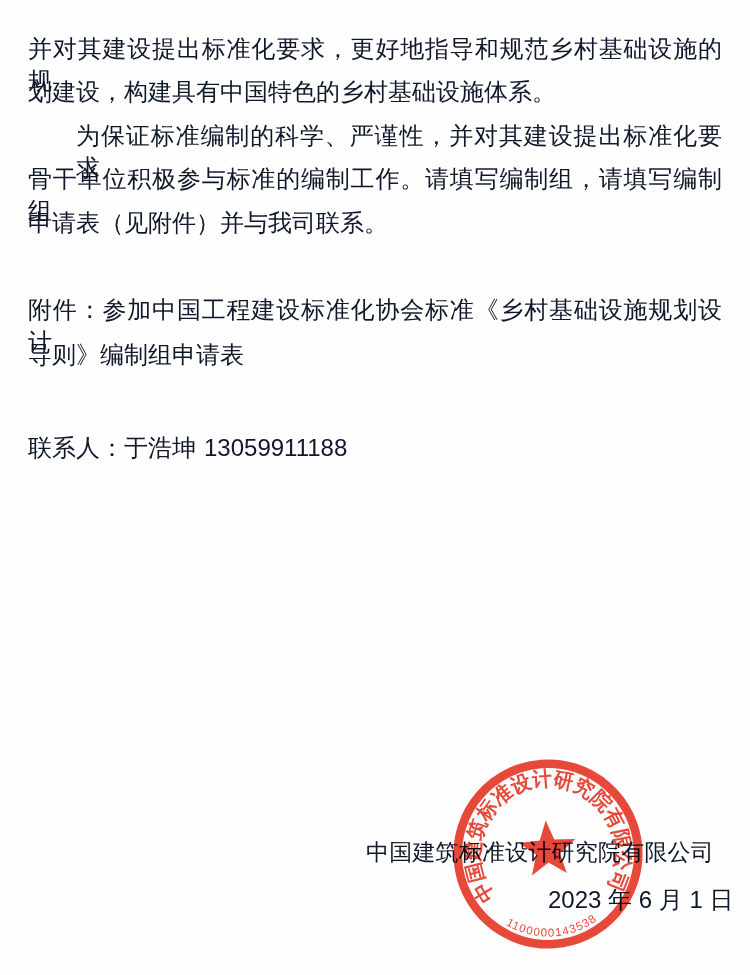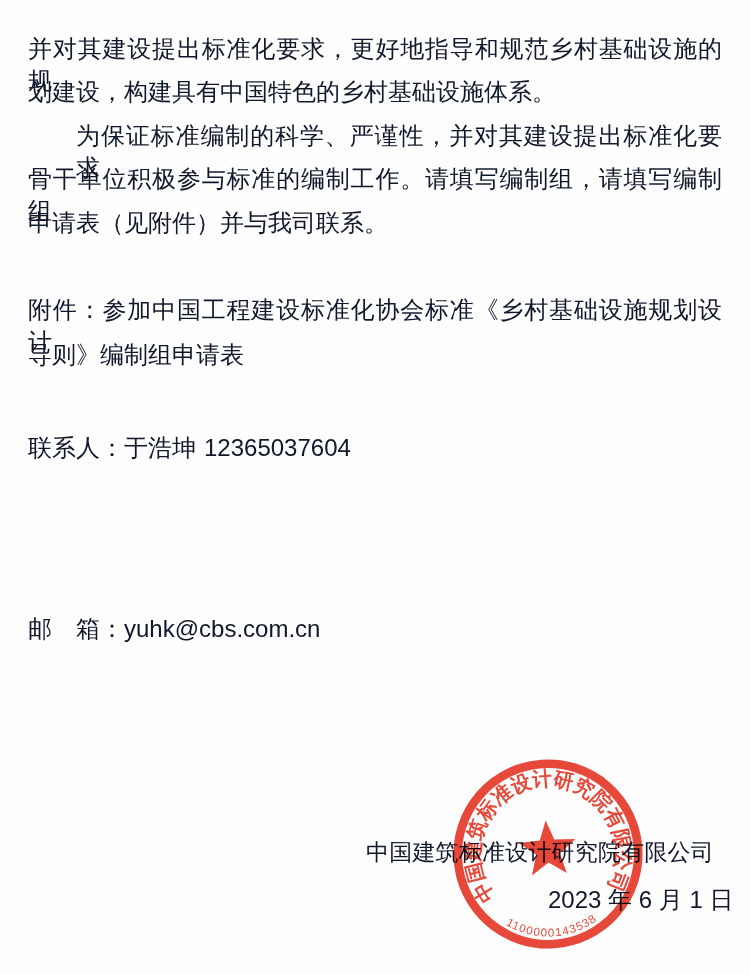--- a/index.html
+++ b/index.html
@@ -68,26 +68,23 @@
   <div class="line full" style="top:33px">并对其建设提出标准化要求，更好地指导和规范乡村基础设施的规</div>
   <div class="line" style="top:76px">划建设，构建具有中国特色的乡村基础设施体系。</div>
   <div class="line full indent" style="top:120px">为保证标准编制的科学、严谨性，并对其建设提出标准化要求</div>
   <div class="line full" style="top:163px">骨干单位积极参与标准的编制工作。请填写编制组，请填写编制组</div>
   <div class="line full" style="top:294px">附件：参加中国工程建设标准化协会标准《乡村基础设施规划设计</div>
 
   <div class="line" style="top:207px">申请表（见附件）并与我司联系。</div>
   <div class="line" style="top:339px">导则》编制组申请表</div>
 
   <div class="line" style="top:432px">
-    <span>联系人：</span><span>于浩坤</span><span class="latin phone">12365037604</span>
+    <span>联系人：</span><span>于浩坤</span><span class="latin phone">13059911188</span>
   </div>
 
-  <div class="line" style="top:613px">
-    <span>邮　箱：</span><span class="latin">yuhk@cbs.com.cn</span>
-  </div>
 
   <div class="company-line">中国建筑标准设计研究院有限公司</div>
   <div class="date-line">2023 年 6 月 1 日</div>
 
   <div class="seal">
     <svg viewBox="0 0 200 200" xmlns="http://www.w3.org/2000/svg">
       <circle cx="100" cy="100" r="94" fill="none" stroke-width="9" stroke="#e63a2b"></circle>
       <polygon points="100,65 107.6,85.5 129.5,86.4 112.4,100 118.2,121.1 100,109 81.8,121.1 87.6,100 70.5,86.4 92.4,85.5" fill="#e63a2b"></polygon>
       <path id="sealArcTop" d="M 41.84 140.72 A 71 71 0 1 1 158.16 140.72" fill="none"></path>
       <path id="sealArcBottom" d="M 50.67 170.45 A 86 86 0 0 0 149.33 170.45" fill="none"></path>

